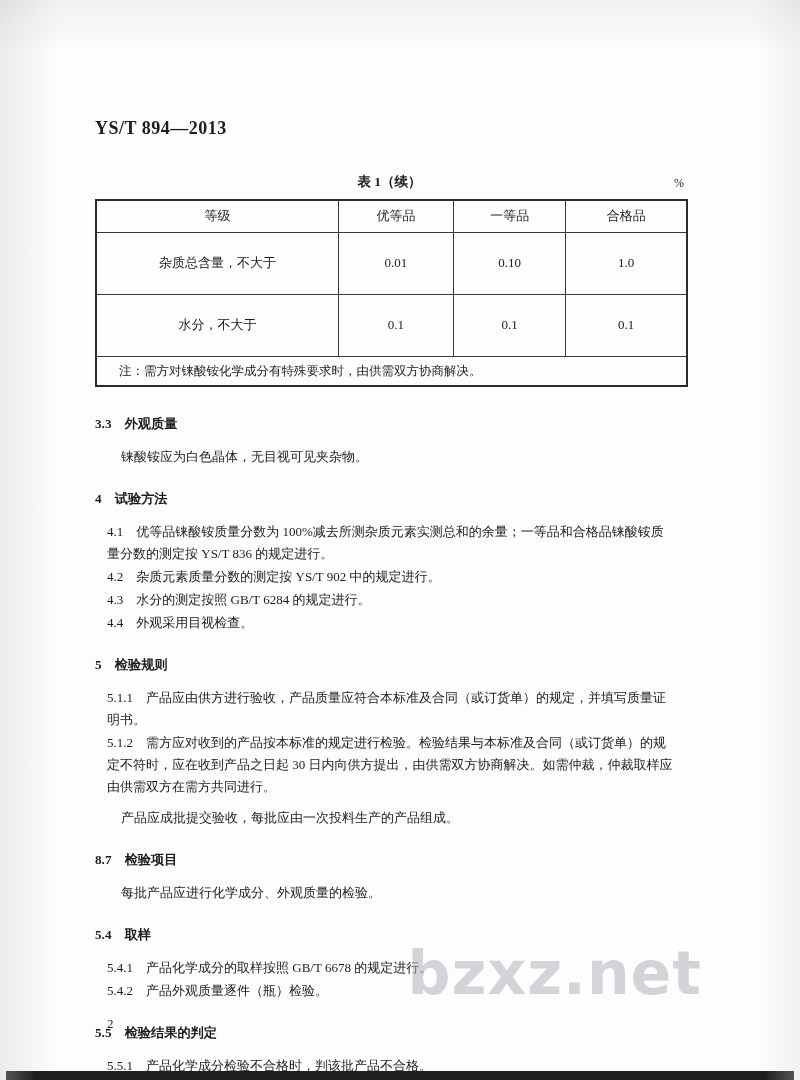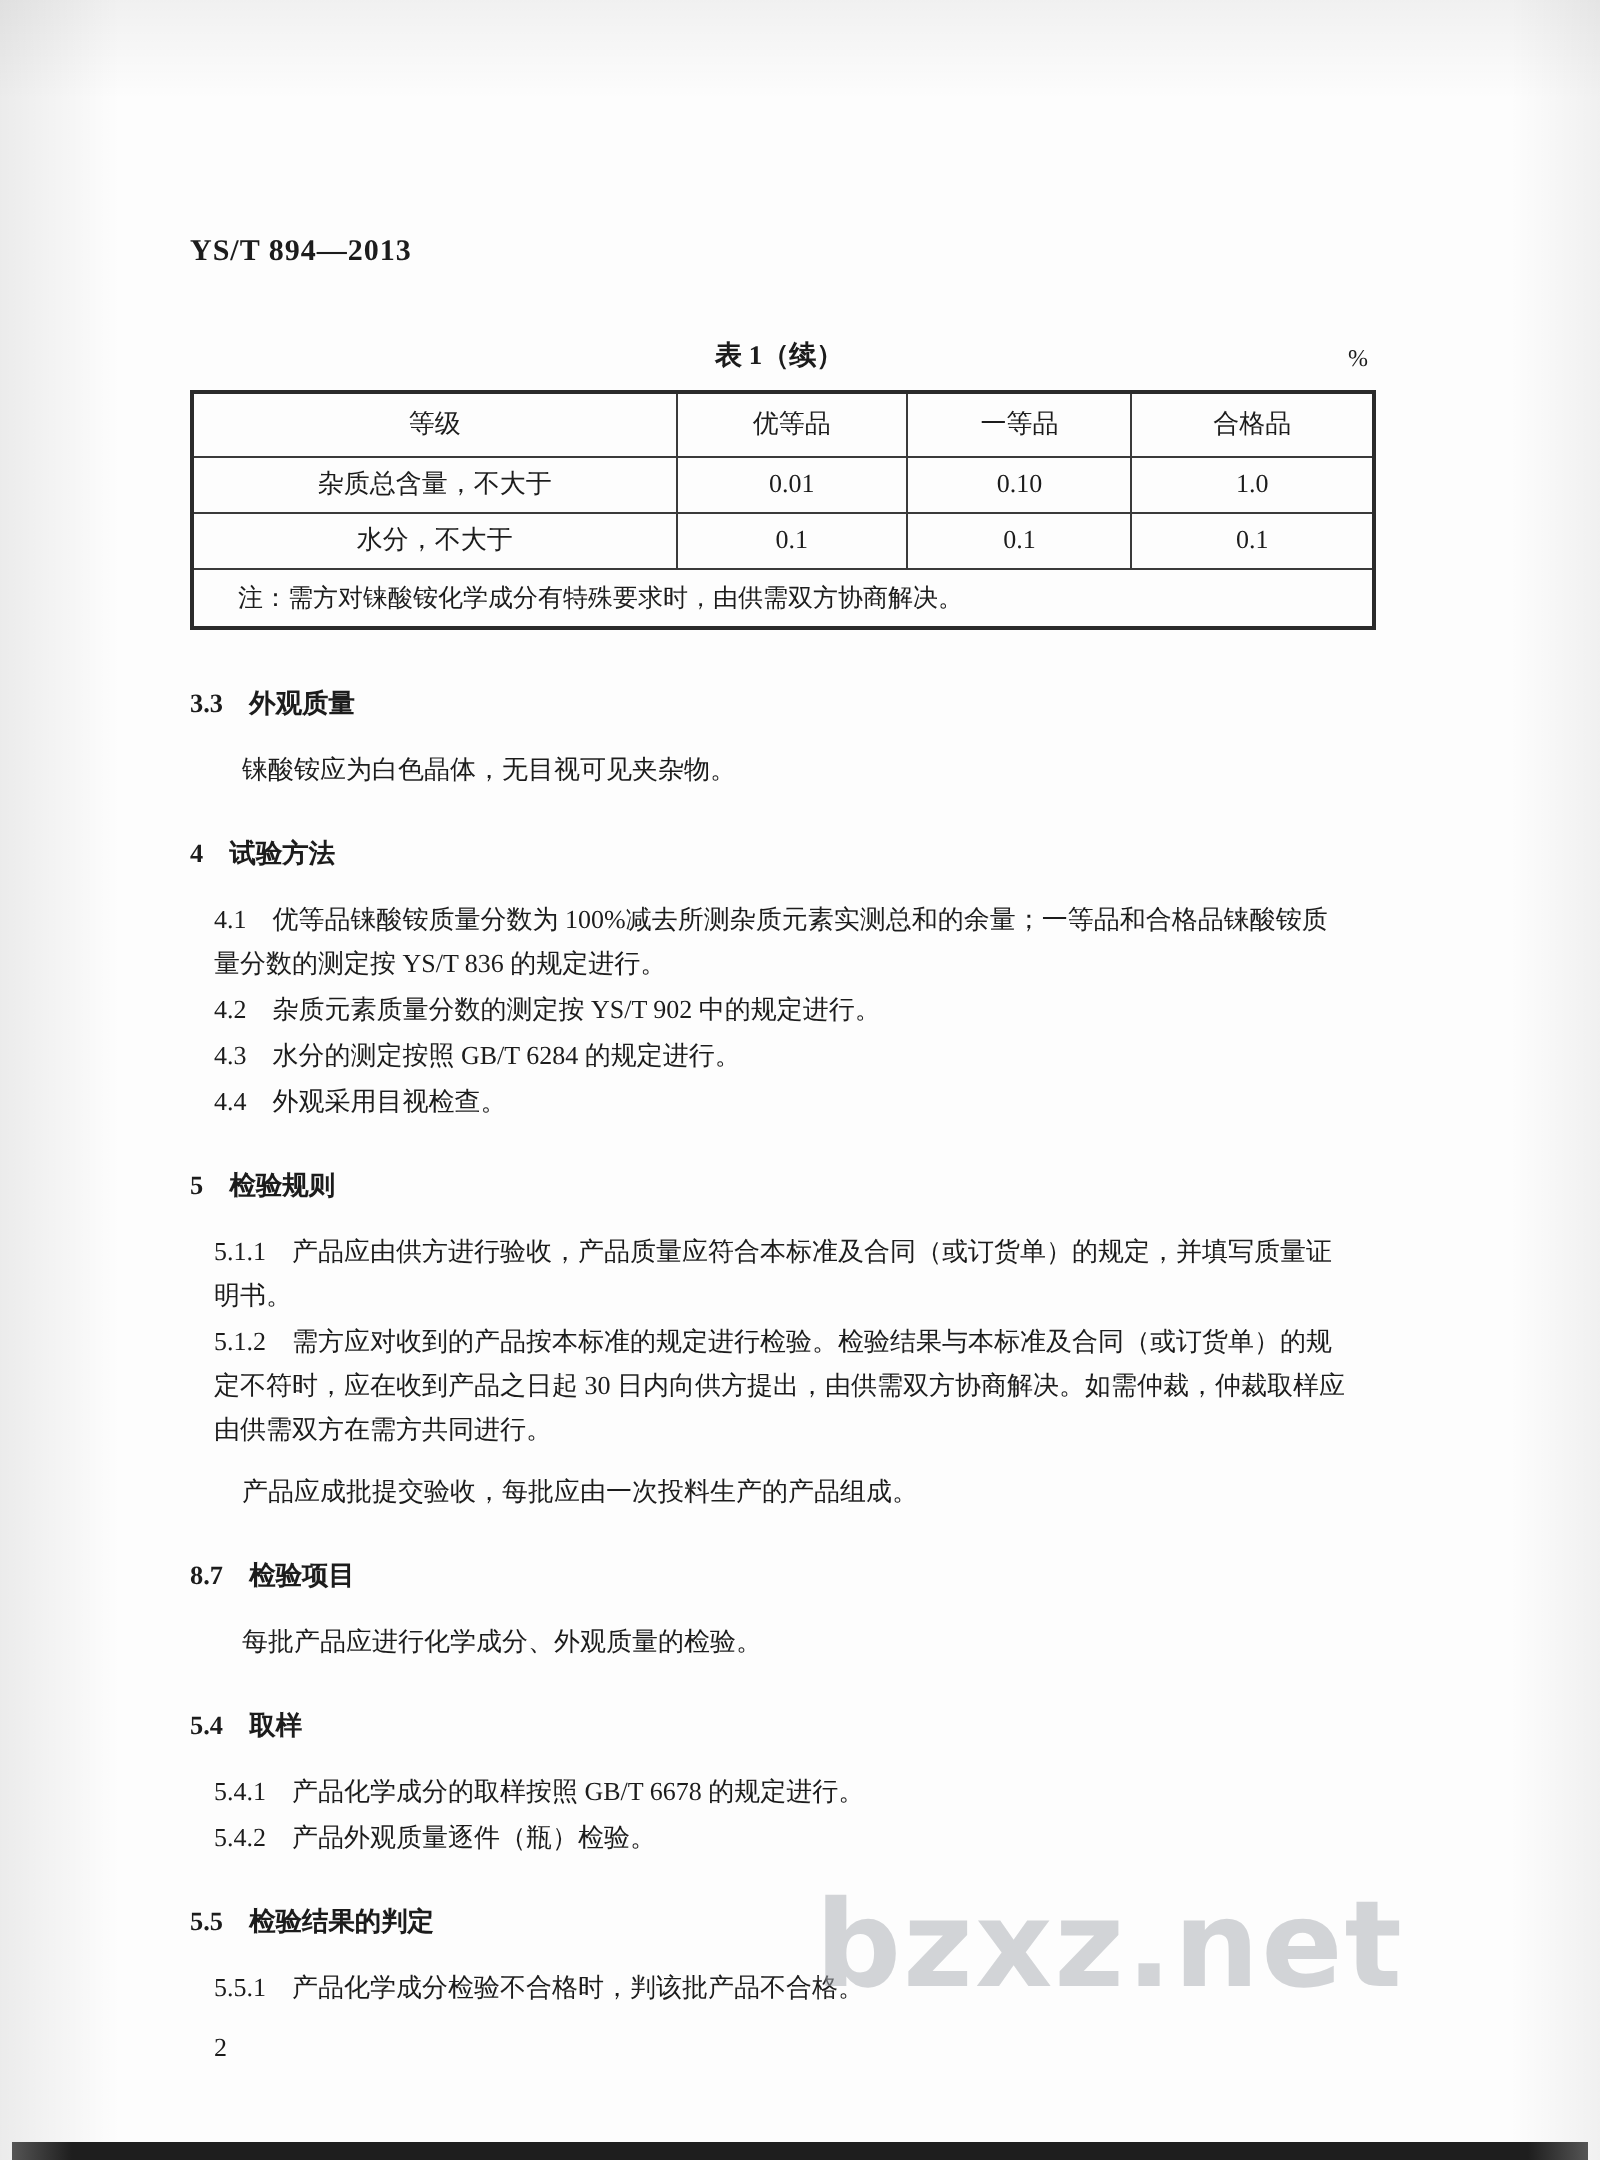--- a/index.html
+++ b/index.html
@@ -14,37 +14,37 @@
       linear-gradient(90deg, rgba(0,0,0,0.07), rgba(0,0,0,0) 60px),
       linear-gradient(270deg, rgba(0,0,0,0.05), rgba(0,0,0,0) 45px),
       linear-gradient(180deg, rgba(0,0,0,0.05), rgba(0,0,0,0) 50px),
       #fdfdfd;
     color:#1c1c1c;
   }
   .content{
     position:absolute;left:95px;top:118px;width:593px;
   }
   .std-code{
-    font-size:15px;font-weight:bold;letter-spacing:.5px;
+    font-size:18px;font-weight:bold;letter-spacing:.5px;
   }
   .caption-row{
     display:flex;align-items:flex-end;margin-top:34px;margin-bottom:8px;
     font-size:13.5px;
   }
   .caption-row .flank{flex:1;}
   .caption-row .title{font-weight:bold;text-align:center;}
   .caption-row .unit{flex:1;text-align:right;font-size:12px;padding-right:4px;}
   table.spec{
     width:100%;border-collapse:collapse;
     border:2.5px solid #2b2b2b;
     font-size:13px;table-layout:fixed;
   }
   table.spec td{
     border:1px solid #3a3a3a;text-align:center;
-    padding:5px 4px;line-height:1.3;
+    padding:22px 4px;line-height:1.3;
   }
   table.spec td.th{padding:7px 4px;}
   table.spec td.note{
     text-align:left;font-size:12.5px;padding:6px 6px 6px 22px;
   }
   .sections{margin-top:26px;font-size:13px;line-height:22px;}
   .sections .heading{
     font-weight:bold;margin:20px 0 11px 0;font-size:13.2px;
   }
   .sections .clause{margin:1px 12px;}

